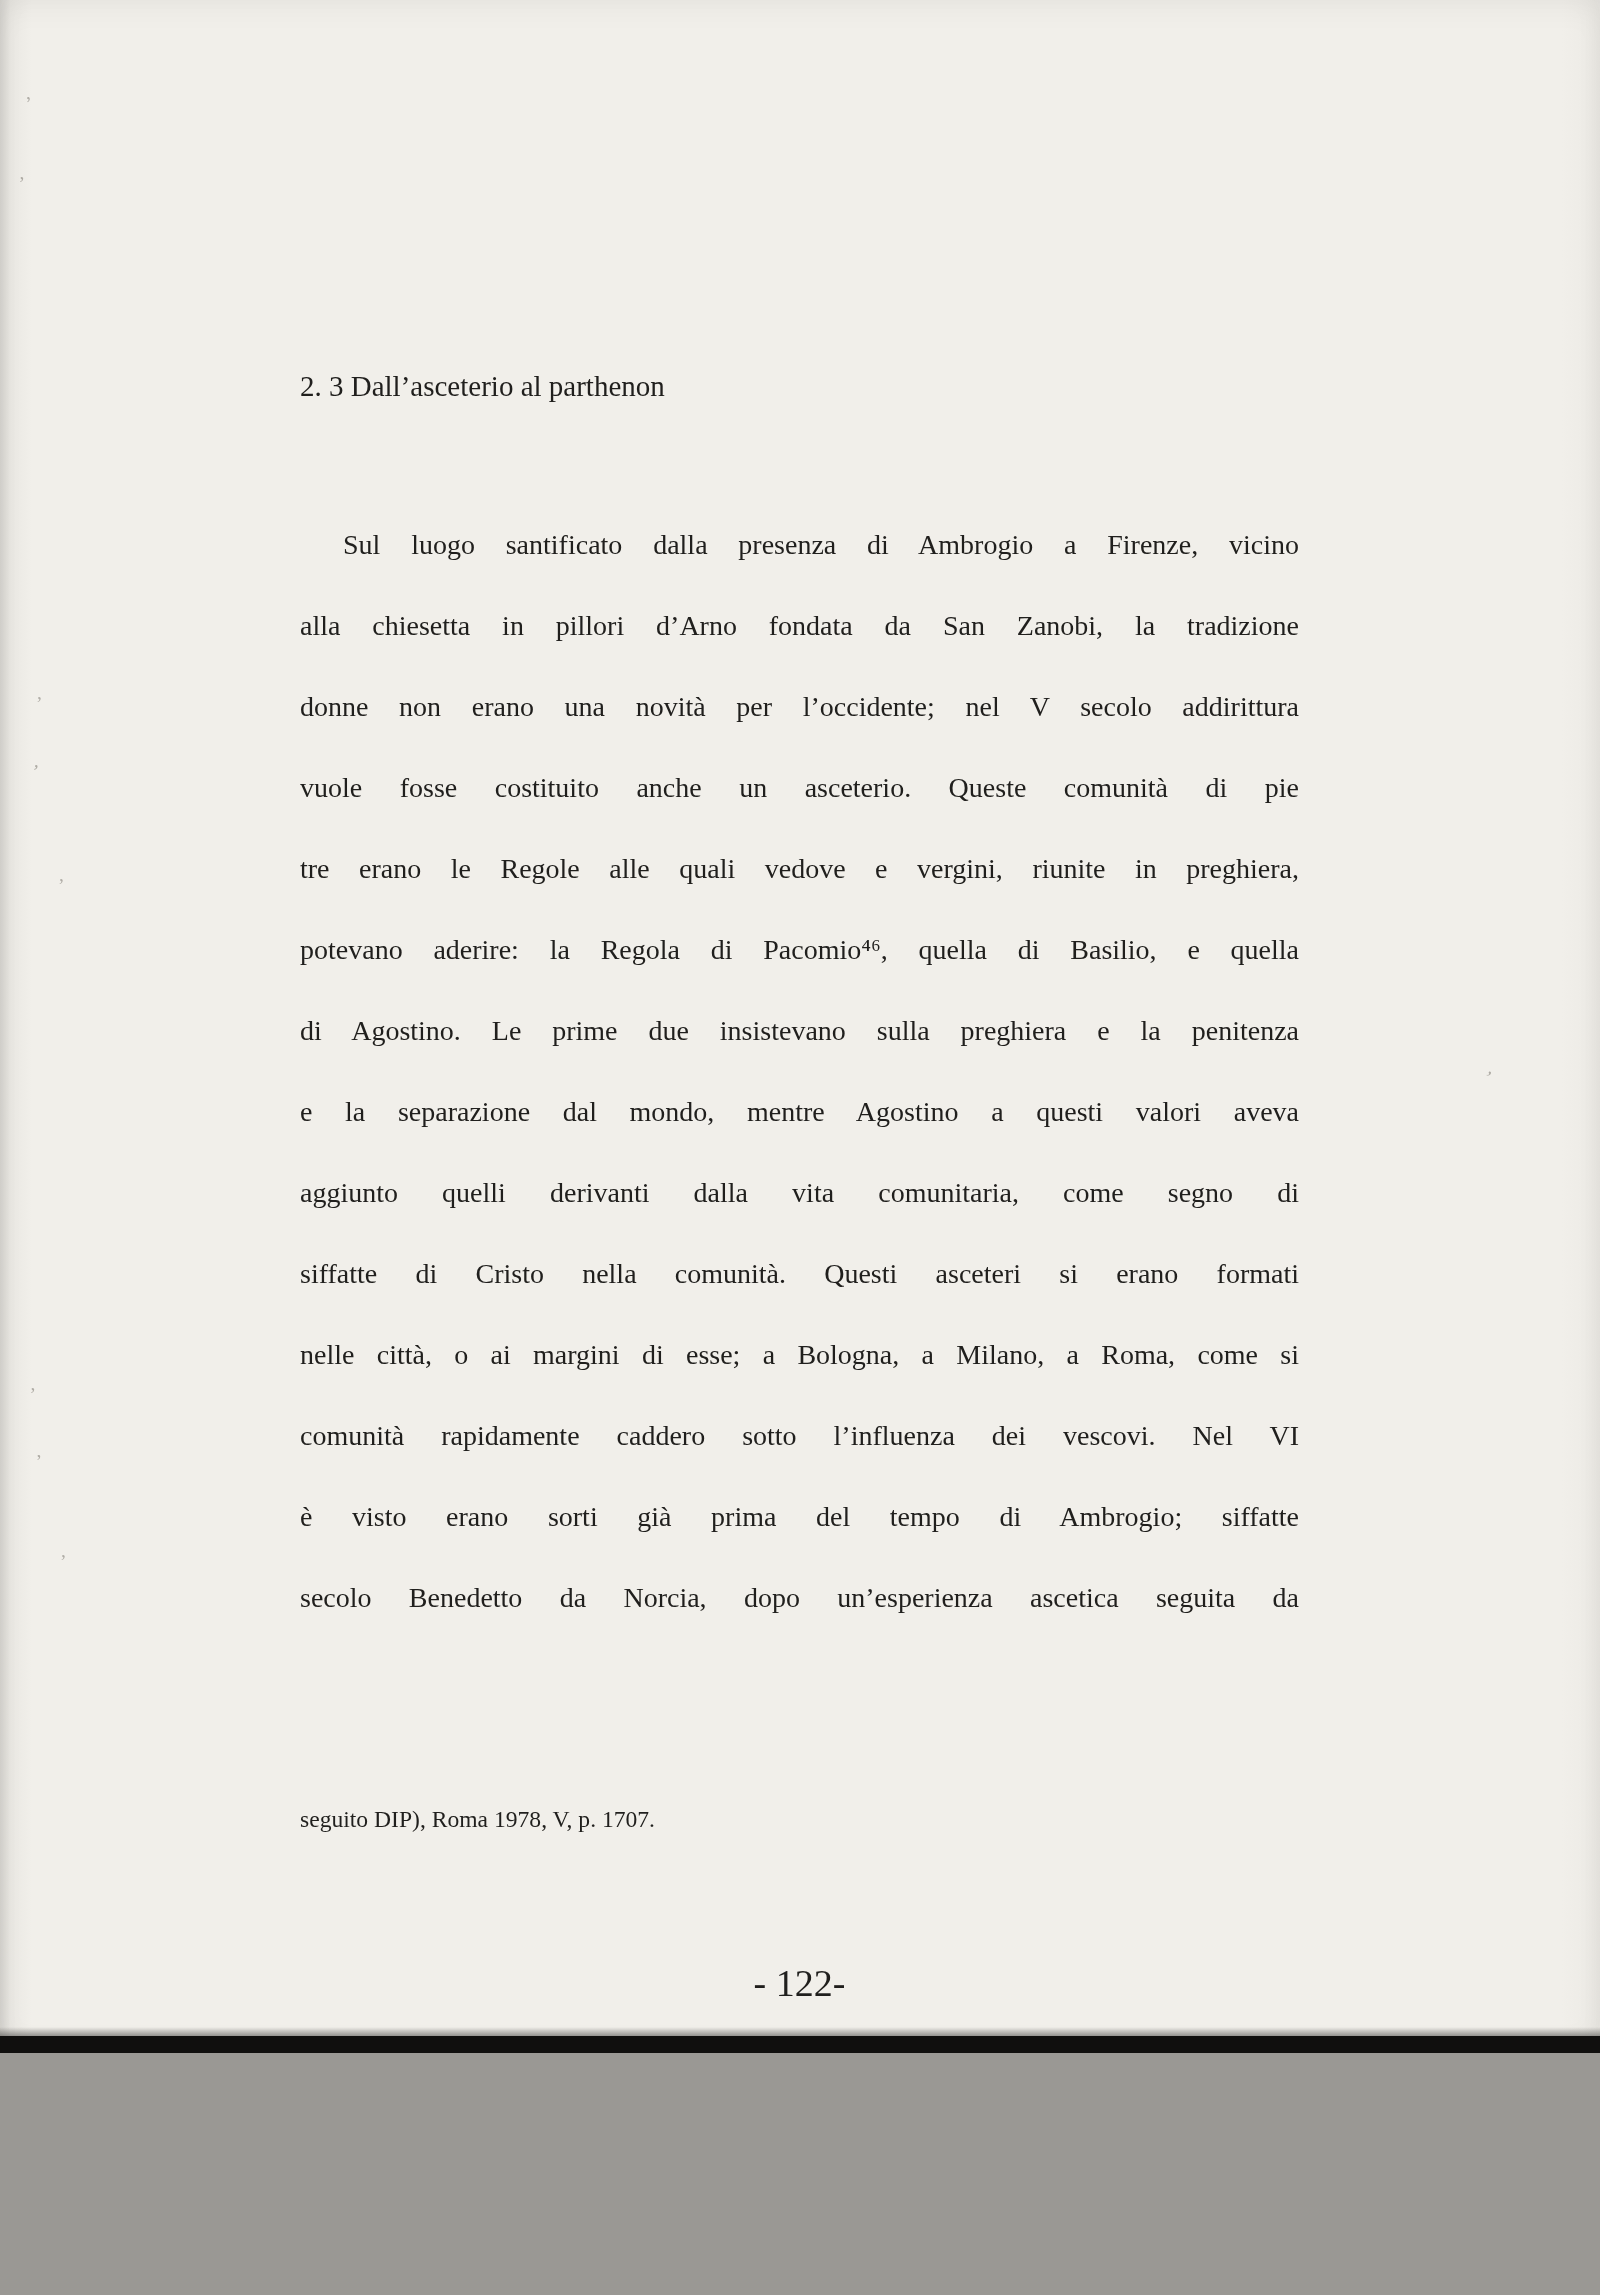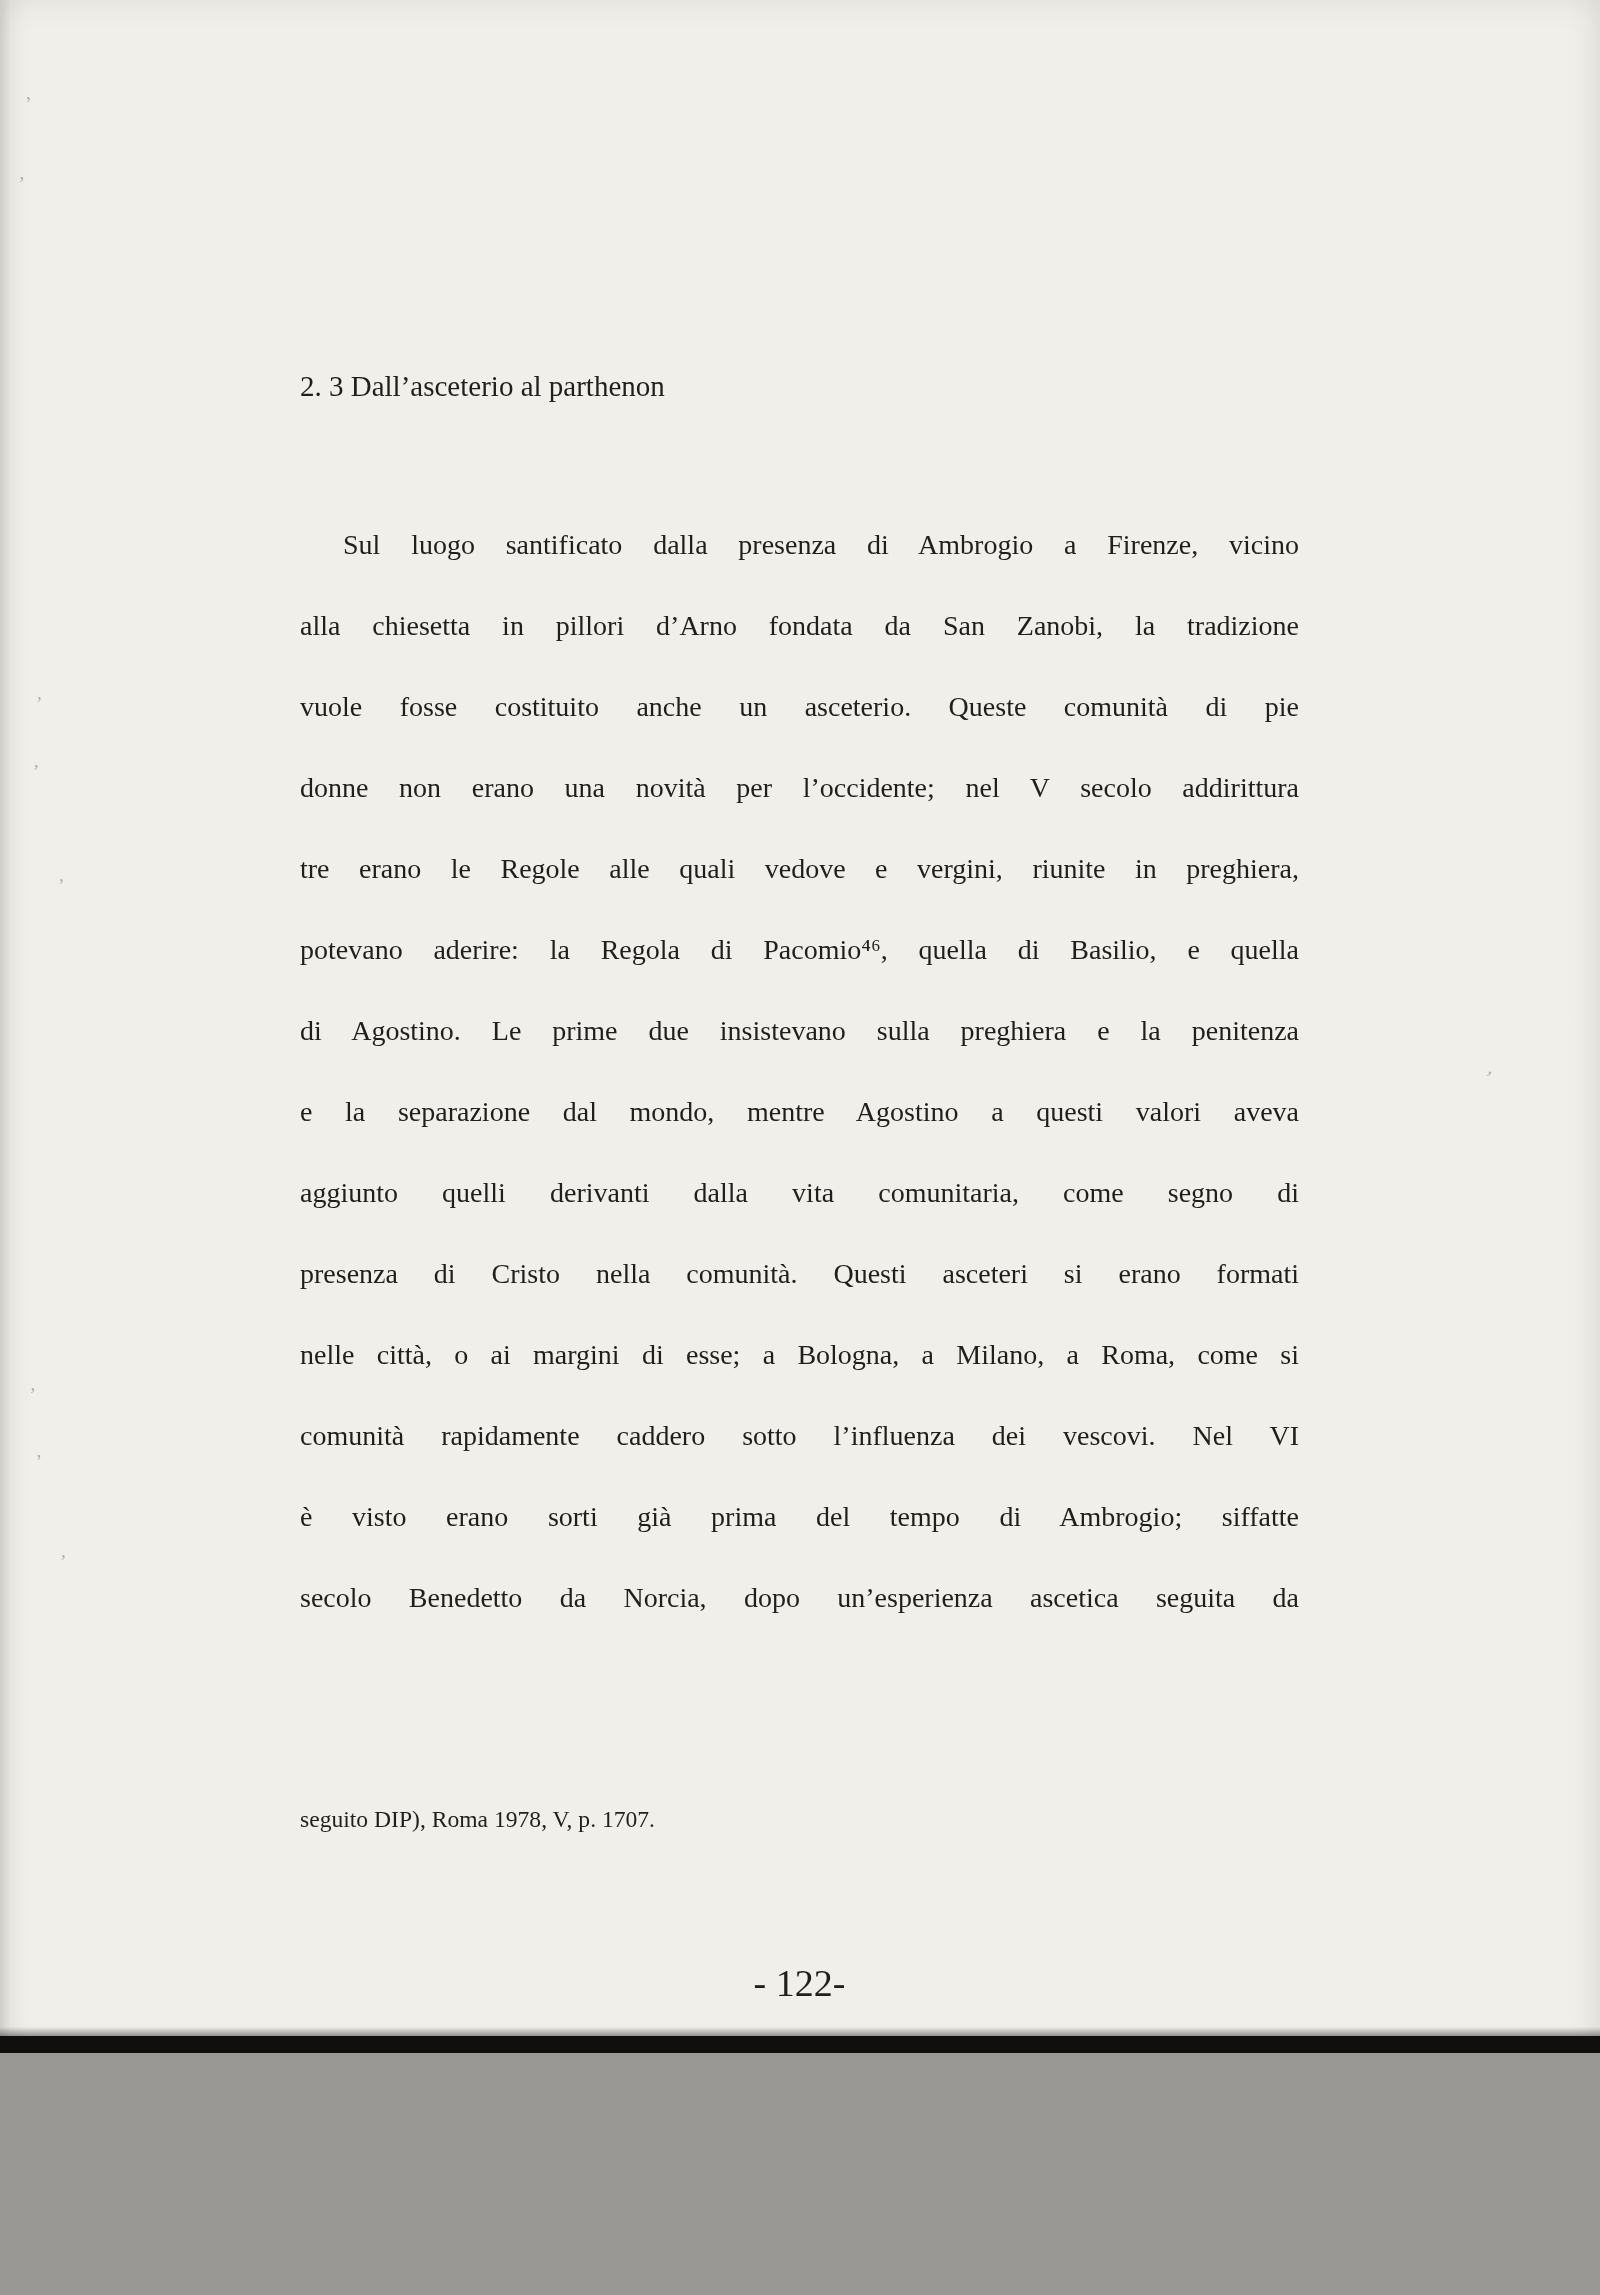--- a/index.html
+++ b/index.html
@@ -103,28 +103,28 @@
 </head>
 <body>
 
 <div class="page">
 
   <div class="heading">2. 3 Dall’asceterio al parthenon</div>
 
   <div class="body-block">
     <div class="line first">Sul luogo santificato dalla presenza di Ambrogio a Firenze, vicino</div>
     <div class="line">alla chiesetta in pillori d’Arno fondata da San Zanobi, la tradizione</div>
+    <div class="line">donne non erano una novità per l’occidente; nel V secolo addirittura</div>
     <div class="line">vuole fosse costituito anche un asceterio. Queste comunità di pie</div>
-    <div class="line">donne non erano una novità per l’occidente; nel V secolo addirittura</div>
     <div class="line">tre erano le Regole alle quali vedove e vergini, riunite in preghiera,</div>
     <div class="line">potevano aderire: la Regola di Pacomio⁴⁶, quella di Basilio, e quella</div>
     <div class="line">di Agostino. Le prime due insistevano sulla preghiera e la penitenza</div>
     <div class="line">e la separazione dal mondo, mentre Agostino a questi valori aveva</div>
     <div class="line">aggiunto quelli derivanti dalla vita comunitaria, come segno di</div>
-    <div class="line">presenza di Cristo nella comunità. Questi asceteri si erano formati</div>
+    <div class="line">siffatte di Cristo nella comunità. Questi asceteri si erano formati</div>
     <div class="line">nelle città, o ai margini di esse; a Bologna, a Milano, a Roma, come si</div>
     <div class="line">comunità rapidamente caddero sotto l’influenza dei vescovi. Nel VI</div>
     <div class="line">è visto erano sorti già prima del tempo di Ambrogio; siffatte</div>
     <div class="line">secolo Benedetto da Norcia, dopo un’esperienza ascetica seguita da</div>
   </div>
 
   <div class="footnote">
     <div class="fn-line2">seguito DIP), Roma 1978, V, p. 1707.</div>
   </div>
 

